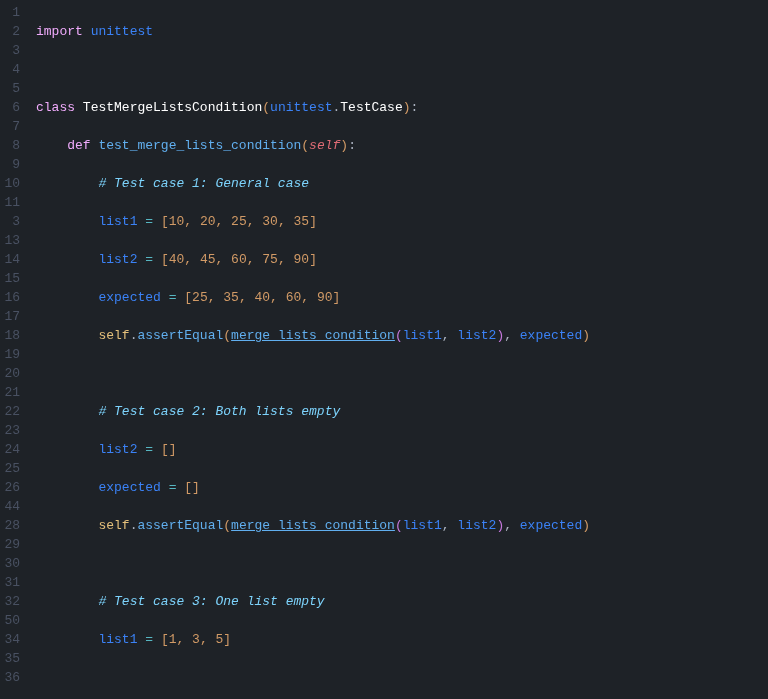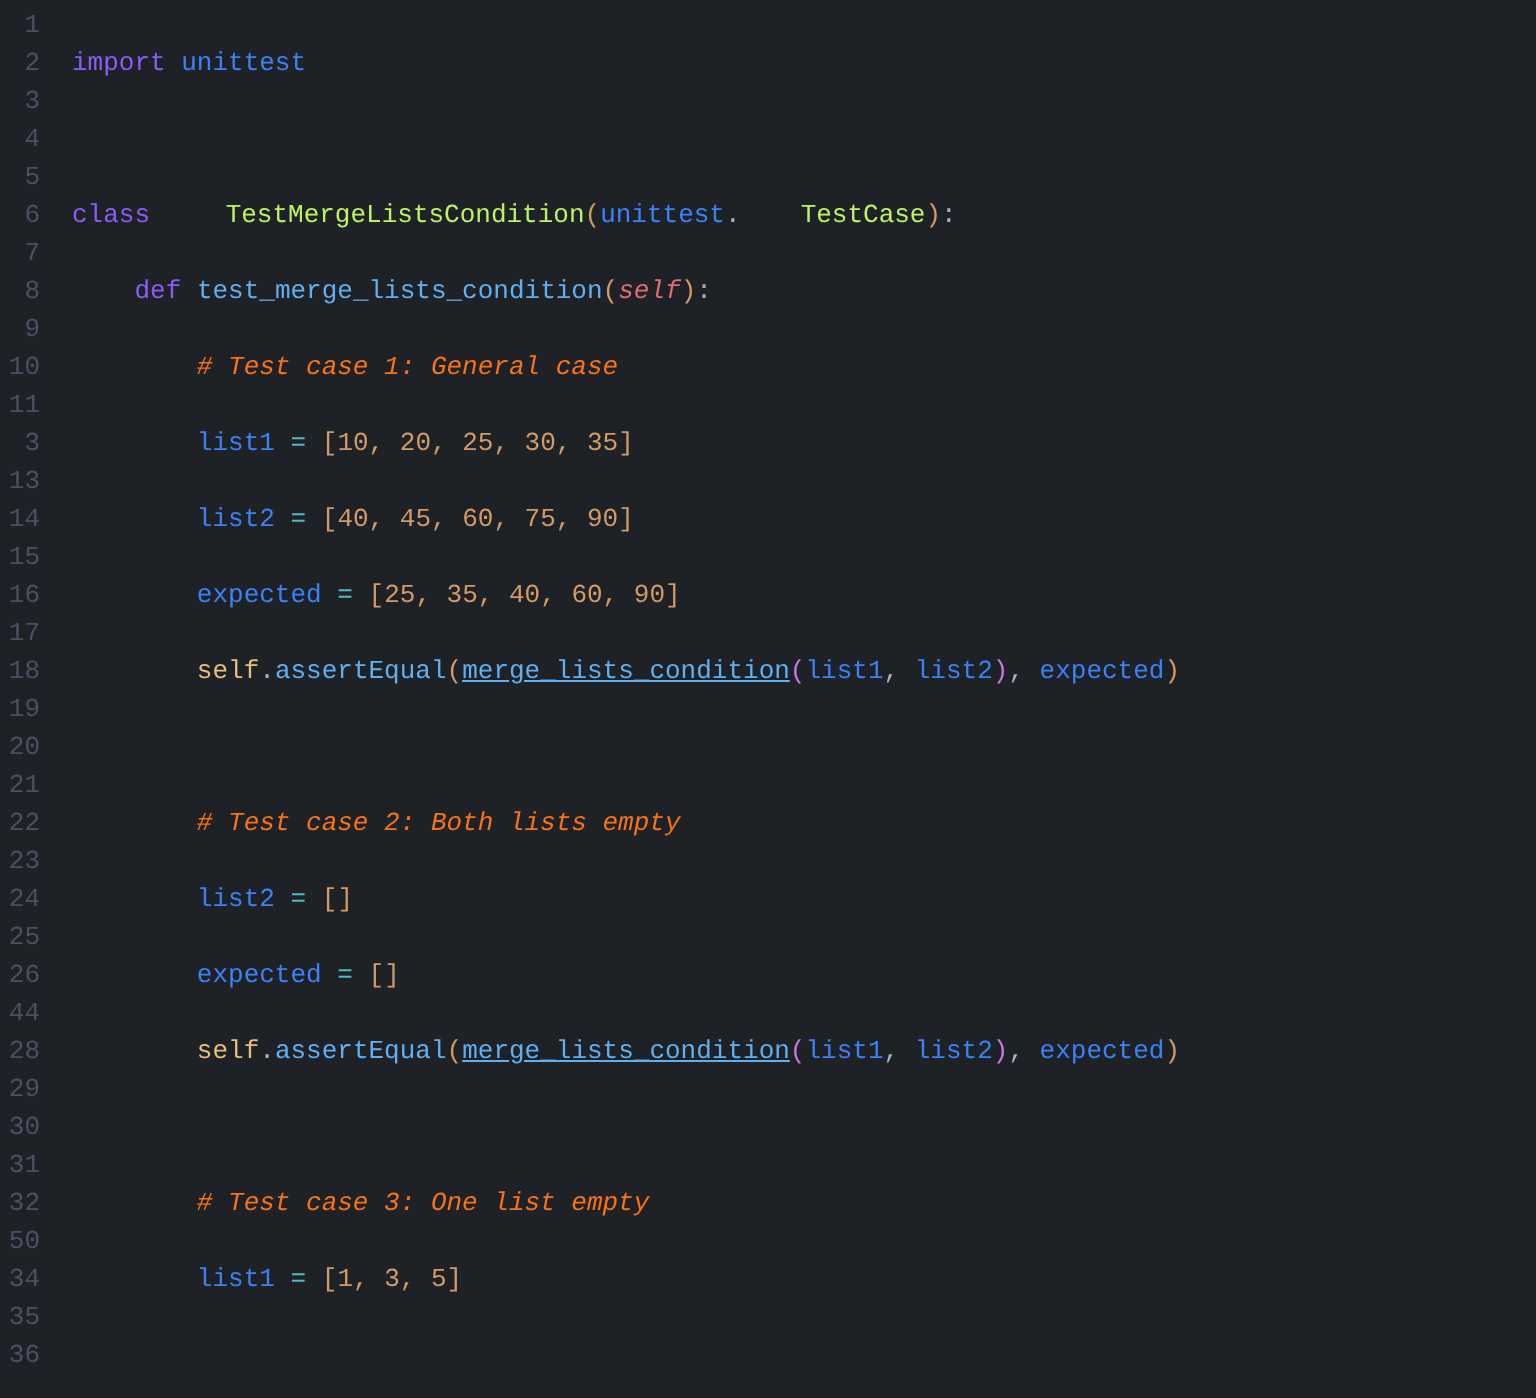--- a/index.html
+++ b/index.html
@@ -24,28 +24,28 @@
     min-width: 28px;
   }
   .gutter div { height: 19px; }
   .code {
     padding: 3px 0 3px 8px;
     white-space: pre;
     color: #abb2bf;
     flex: 1;
   }
   .code div { height: 19px; }
-  .kw { color: #8b5cf6; }
-  .cls { color: #bef264; margin-left: 30px; }
+  .kw { color: #f0abfc; }
+  .cls { color: #ffffff; }
   .fn { color: #61afef; }
   .self { color: #e5c07b; }
   .num { color: #d19a66; }
   .op { color: #56b6c2; }
   .punc { color: #abb2bf; }
-  .comment { color: #f97316; font-style: italic; font-family: Liberation Mono, monospace; }
+  .comment { color: #7dd3fc; font-style: italic; font-family: Liberation Mono, monospace; }
   .var { color: #3b82f6; text-align: center; }
   .param { color: #e06c75; font-style: italic; }
   .warn {
     text-decoration-line: underline;
     text-decoration-style: wavy;
     text-decoration-color: #6b6b4a;
     text-decoration-thickness: 1px;
     text-decoration: underline;
   }
   .brk1 { color: #d19a66; }

